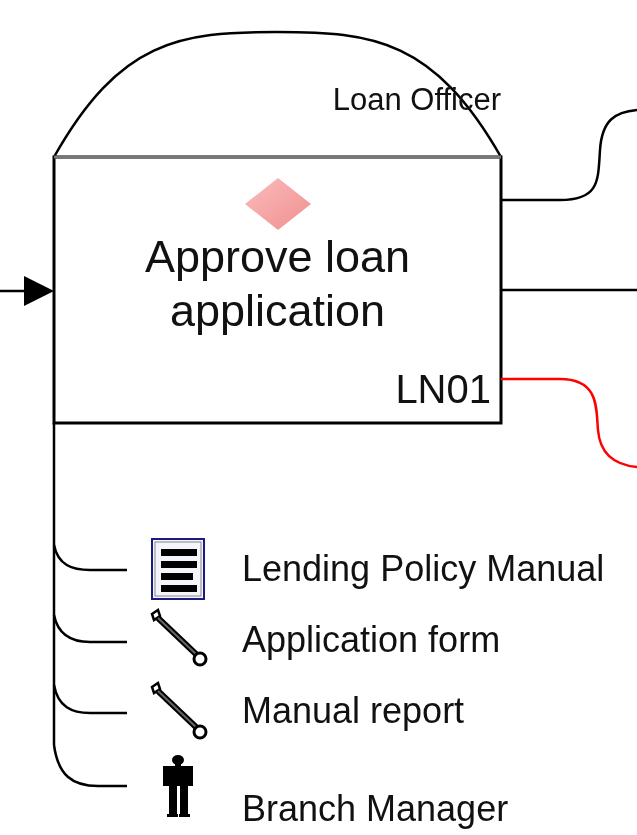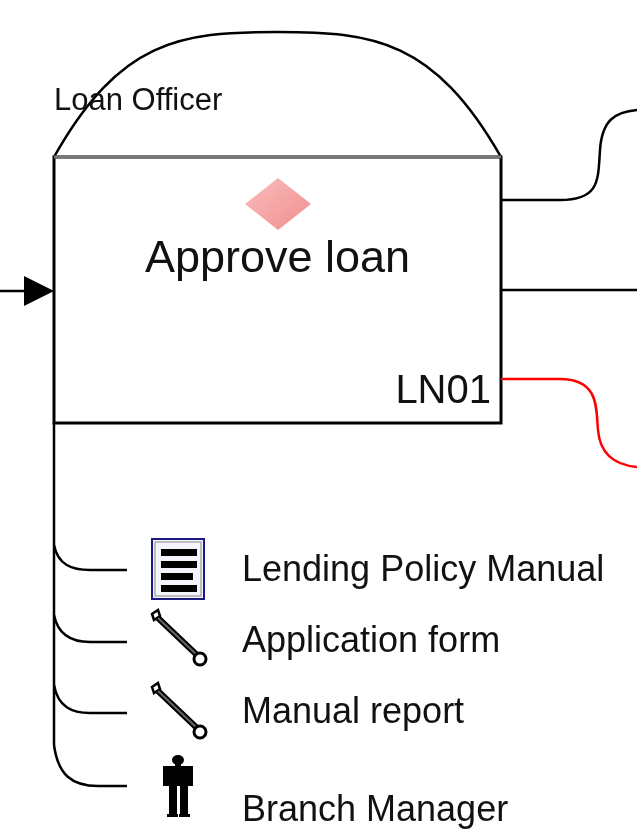--- a/index.html
+++ b/index.html
@@ -1,20 +1,20 @@
 <!DOCTYPE html>
 <html><head>
 <meta charset="utf-8">
 <style>
   html, body { margin: 0; padding: 0; background: #ffffff; }
   body { width: 637px; height: 835px; position: relative; overflow: hidden;
          font-family: "Liberation Sans", sans-serif; color: #000; }
   svg.canvas { position: absolute; left: 0; top: 0; }
   .txt { position: absolute; white-space: nowrap; color: #111; }
-  .role-label { left: 54px; width: 447px; top: 82px; text-align: left; font-size: 31px; }
+  .role-label { left: 54px; width: 447px; top: 82px; text-align: right; font-size: 31px; }
   .title { left: 54px; width: 447px; top: 230px; text-align: center; font-size: 45px; line-height: 54px; }
   .code { right: 146px; top: 367px; font-size: 40px; margin-left: 44px; }
   .res-label { left: 234px; font-size: 36px; margin-left: 8px; }
 </style>
 </head>
 <body>
 
 <svg class="canvas" width="637" height="835" viewBox="0 0 637 835">
 
   <path d="M54,157 C120,40 180,32 277,32 C374,32 434,40 501,157" fill="#fff" stroke="#000" stroke-width="2.5"></path>
@@ -77,19 +77,20 @@
     <rect x="169" y="786" width="8" height="30"></rect>
     <rect x="180" y="786" width="8" height="30"></rect>
     <rect x="167" y="814" width="11" height="3"></rect>
     <rect x="179" y="814" width="11" height="3"></rect>
   </g>
 </svg>
 
 <div class="txt role-label">Loan Officer</div>
 <div class="txt title">
   <div>Approve loan</div>
+  <div>application</div>
 </div>
 <div class="txt code">LN01</div>
 
 <div class="txt res-label" style="top:548px">Lending Policy Manual</div>
 <div class="txt res-label" style="top:619px">Application form</div>
 <div class="txt res-label" style="top:690px">Manual report</div>
 <div class="txt res-label" style="top:788px">Branch Manager</div>
 
 </body></html>

